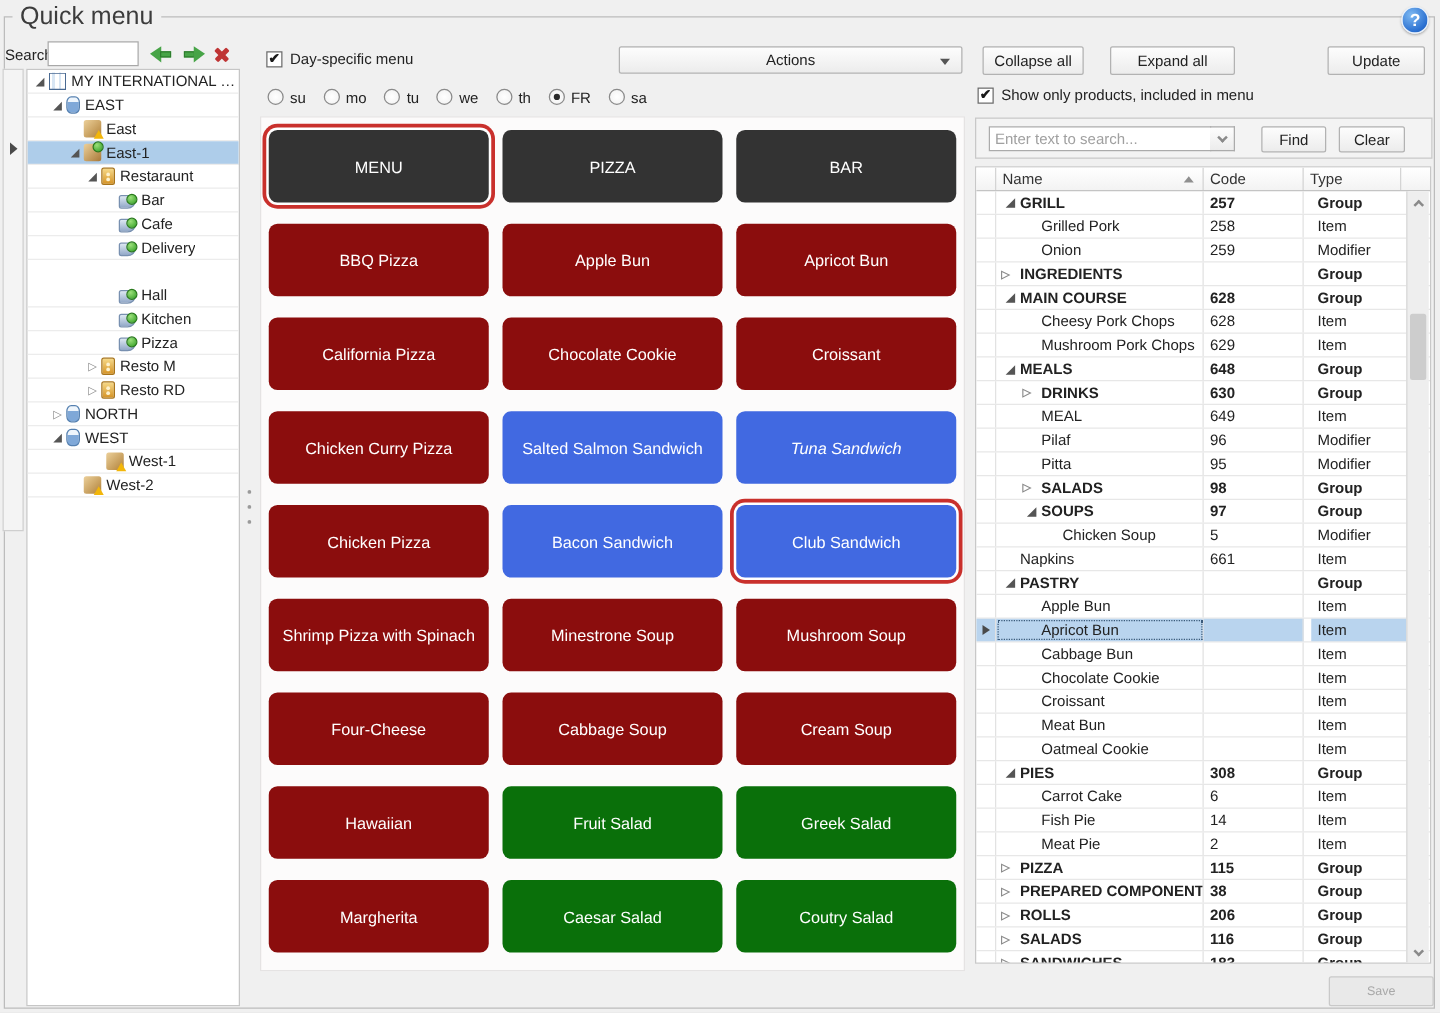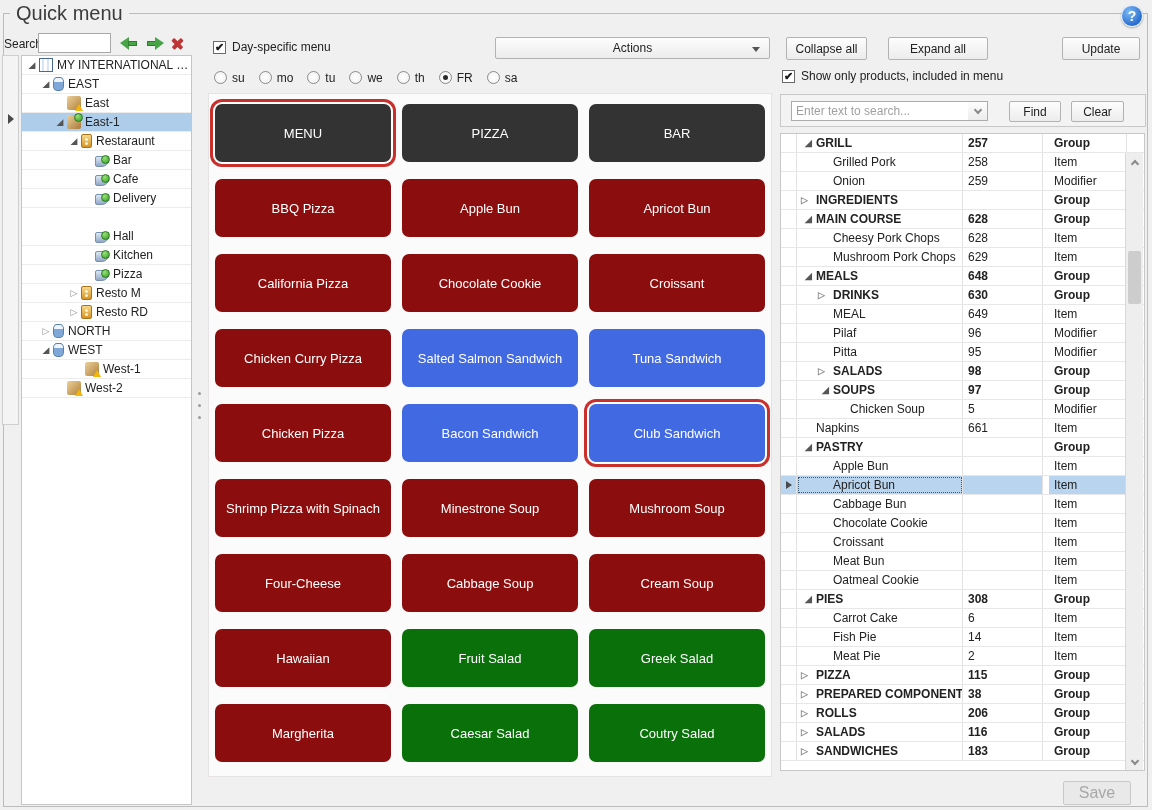--- a/index.html
+++ b/index.html
@@ -101,21 +101,21 @@
   .rex.col { color:#8a8a8a; }
   .grp { font-weight:bold; }
   .rsel .tcell { background:var(--rowsel); }
   .rsel .c-name { outline:1px dotted #3a5a7a; outline-offset:-2px; }
 
   .sbar { position:absolute; right:1px; top:19px; width:18px; height:618px; background:#eee; border-left:1px solid #d8d8d8; }
   .sbtn { position:absolute; left:0; width:17px; height:16px; display:flex; align-items:center; justify-content:center; cursor:pointer; }
   .sbtn.up { top:1px; } .sbtn.dn { bottom:1px; }
   .thumb { position:absolute; left:2px; width:13px; top:98px; height:53px; background:#cdcdcd; border-radius:2px; cursor:grab; }
 
-  .save { left:1063px; top:781px; width:68px; height:24px; position:absolute; background:#e9e9e9; border:1px solid #c9c9c9; border-radius:2px; color:#a8a8a8; font-size:16px; display:flex; align-items:center; justify-content:center; }
+  .save { left:1063px; top:781px; width:84px; height:24px; position:absolute; background:#e9e9e9; border:1px solid #c9c9c9; border-radius:2px; color:#a8a8a8; font-size:10px; display:flex; align-items:center; justify-content:center; }
 </style>
 </head>
 <body>
 
 <div class="win">
   <div class="frame"></div>
   <div class="title">Quick menu</div>
   <div class="help">?</div>
 
   <span class="srch-label">Search:</span>
@@ -269,21 +269,21 @@
       <div class="tile" style="left: 193px; top: 10px; background: rgb(51, 51, 51);">PIZZA</div>
       <div class="tile" style="left: 380px; top: 10px; background: rgb(51, 51, 51);">BAR</div>
       <div class="tile" style="left: 6px; top: 85px; background: rgb(139, 13, 13);">BBQ Pizza</div>
       <div class="tile" style="left: 193px; top: 85px; background: rgb(139, 13, 13);">Apple Bun</div>
       <div class="tile" style="left: 380px; top: 85px; background: rgb(139, 13, 13);">Apricot Bun</div>
       <div class="tile" style="left: 6px; top: 160px; background: rgb(139, 13, 13);">California Pizza</div>
       <div class="tile" style="left: 193px; top: 160px; background: rgb(139, 13, 13);">Chocolate Cookie</div>
       <div class="tile" style="left: 380px; top: 160px; background: rgb(139, 13, 13);">Croissant</div>
       <div class="tile" style="left: 193px; top: 235px; background: rgb(65, 105, 225);">Salted Salmon Sandwich</div>
       <div class="tile" style="left: 6px; top: 235px; background: rgb(139, 13, 13);">Chicken Curry Pizza</div>
-      <div class="tile" style="left: 380px; top: 235px; background: rgb(65, 105, 225);">Tuna Sandwich</div>
+      <div class="tile" style="left: 380px; top: 235px; background: rgb(65, 105, 225); font-style: italic;">Tuna Sandwich</div>
       <div class="tile" style="left: 6px; top: 310px; background: rgb(139, 13, 13);">Chicken Pizza</div>
       <div class="tile" style="left: 193px; top: 310px; background: rgb(65, 105, 225);">Bacon Sandwich</div>
       <div class="tile sel" style="left: 380px; top: 310px; background: rgb(65, 105, 225);">Club Sandwich</div>
       <div class="tile" style="left: 6px; top: 385px; background: rgb(139, 13, 13);">Shrimp Pizza with Spinach</div>
       <div class="tile" style="left: 193px; top: 385px; background: rgb(139, 13, 13);">Minestrone Soup</div>
       <div class="tile" style="left: 380px; top: 385px; background: rgb(139, 13, 13);">Mushroom Soup</div>
       <div class="tile" style="left: 6px; top: 460px; background: rgb(139, 13, 13);">Four-Cheese</div>
       <div class="tile" style="left: 193px; top: 460px; background: rgb(139, 13, 13);">Cabbage Soup</div>
       <div class="tile" style="left: 380px; top: 460px; background: rgb(139, 13, 13);">Cream Soup</div>
       <div class="tile" style="left: 6px; top: 535px; background: rgb(139, 13, 13);">Hawaiian</div>
@@ -306,20 +306,29 @@
   <div class="srch-panel">
     <input class="srch2" placeholder="Enter text to search..." style="">
     <span class="chevbox">
         <span class="chv dn"></span>
       </span>
     <div class="btn" style="left:228px;top:6px;width:52px;height:21px">Find</div>
     <div class="btn" style="left:290px;top:6px;width:53px;height:21px">Clear</div>
   </div>
 
   <div class="ptable">
+    <div class="thead">
+      <span class="hcell h-ind"></span>
+      <span class="hcell h-name">
+        <span>Name</span>
+        <span class="sortup"></span>
+      </span>
+      <span class="hcell h-code">Code</span>
+      <span class="hcell h-type">Type</span>
+    </div>
     <div id="rows">
         <div class="trow grp">
           <span class="tcell c-ind"></span>
           <span class="tcell c-name" style="padding-left: 4px;">
             <span class="rex exp">◢</span>
             <span class="rtxt">GRILL</span>
           </span>
           <span class="tcell c-code">257</span>
           <span class="tcell c-type">Group</span>
         </div>

